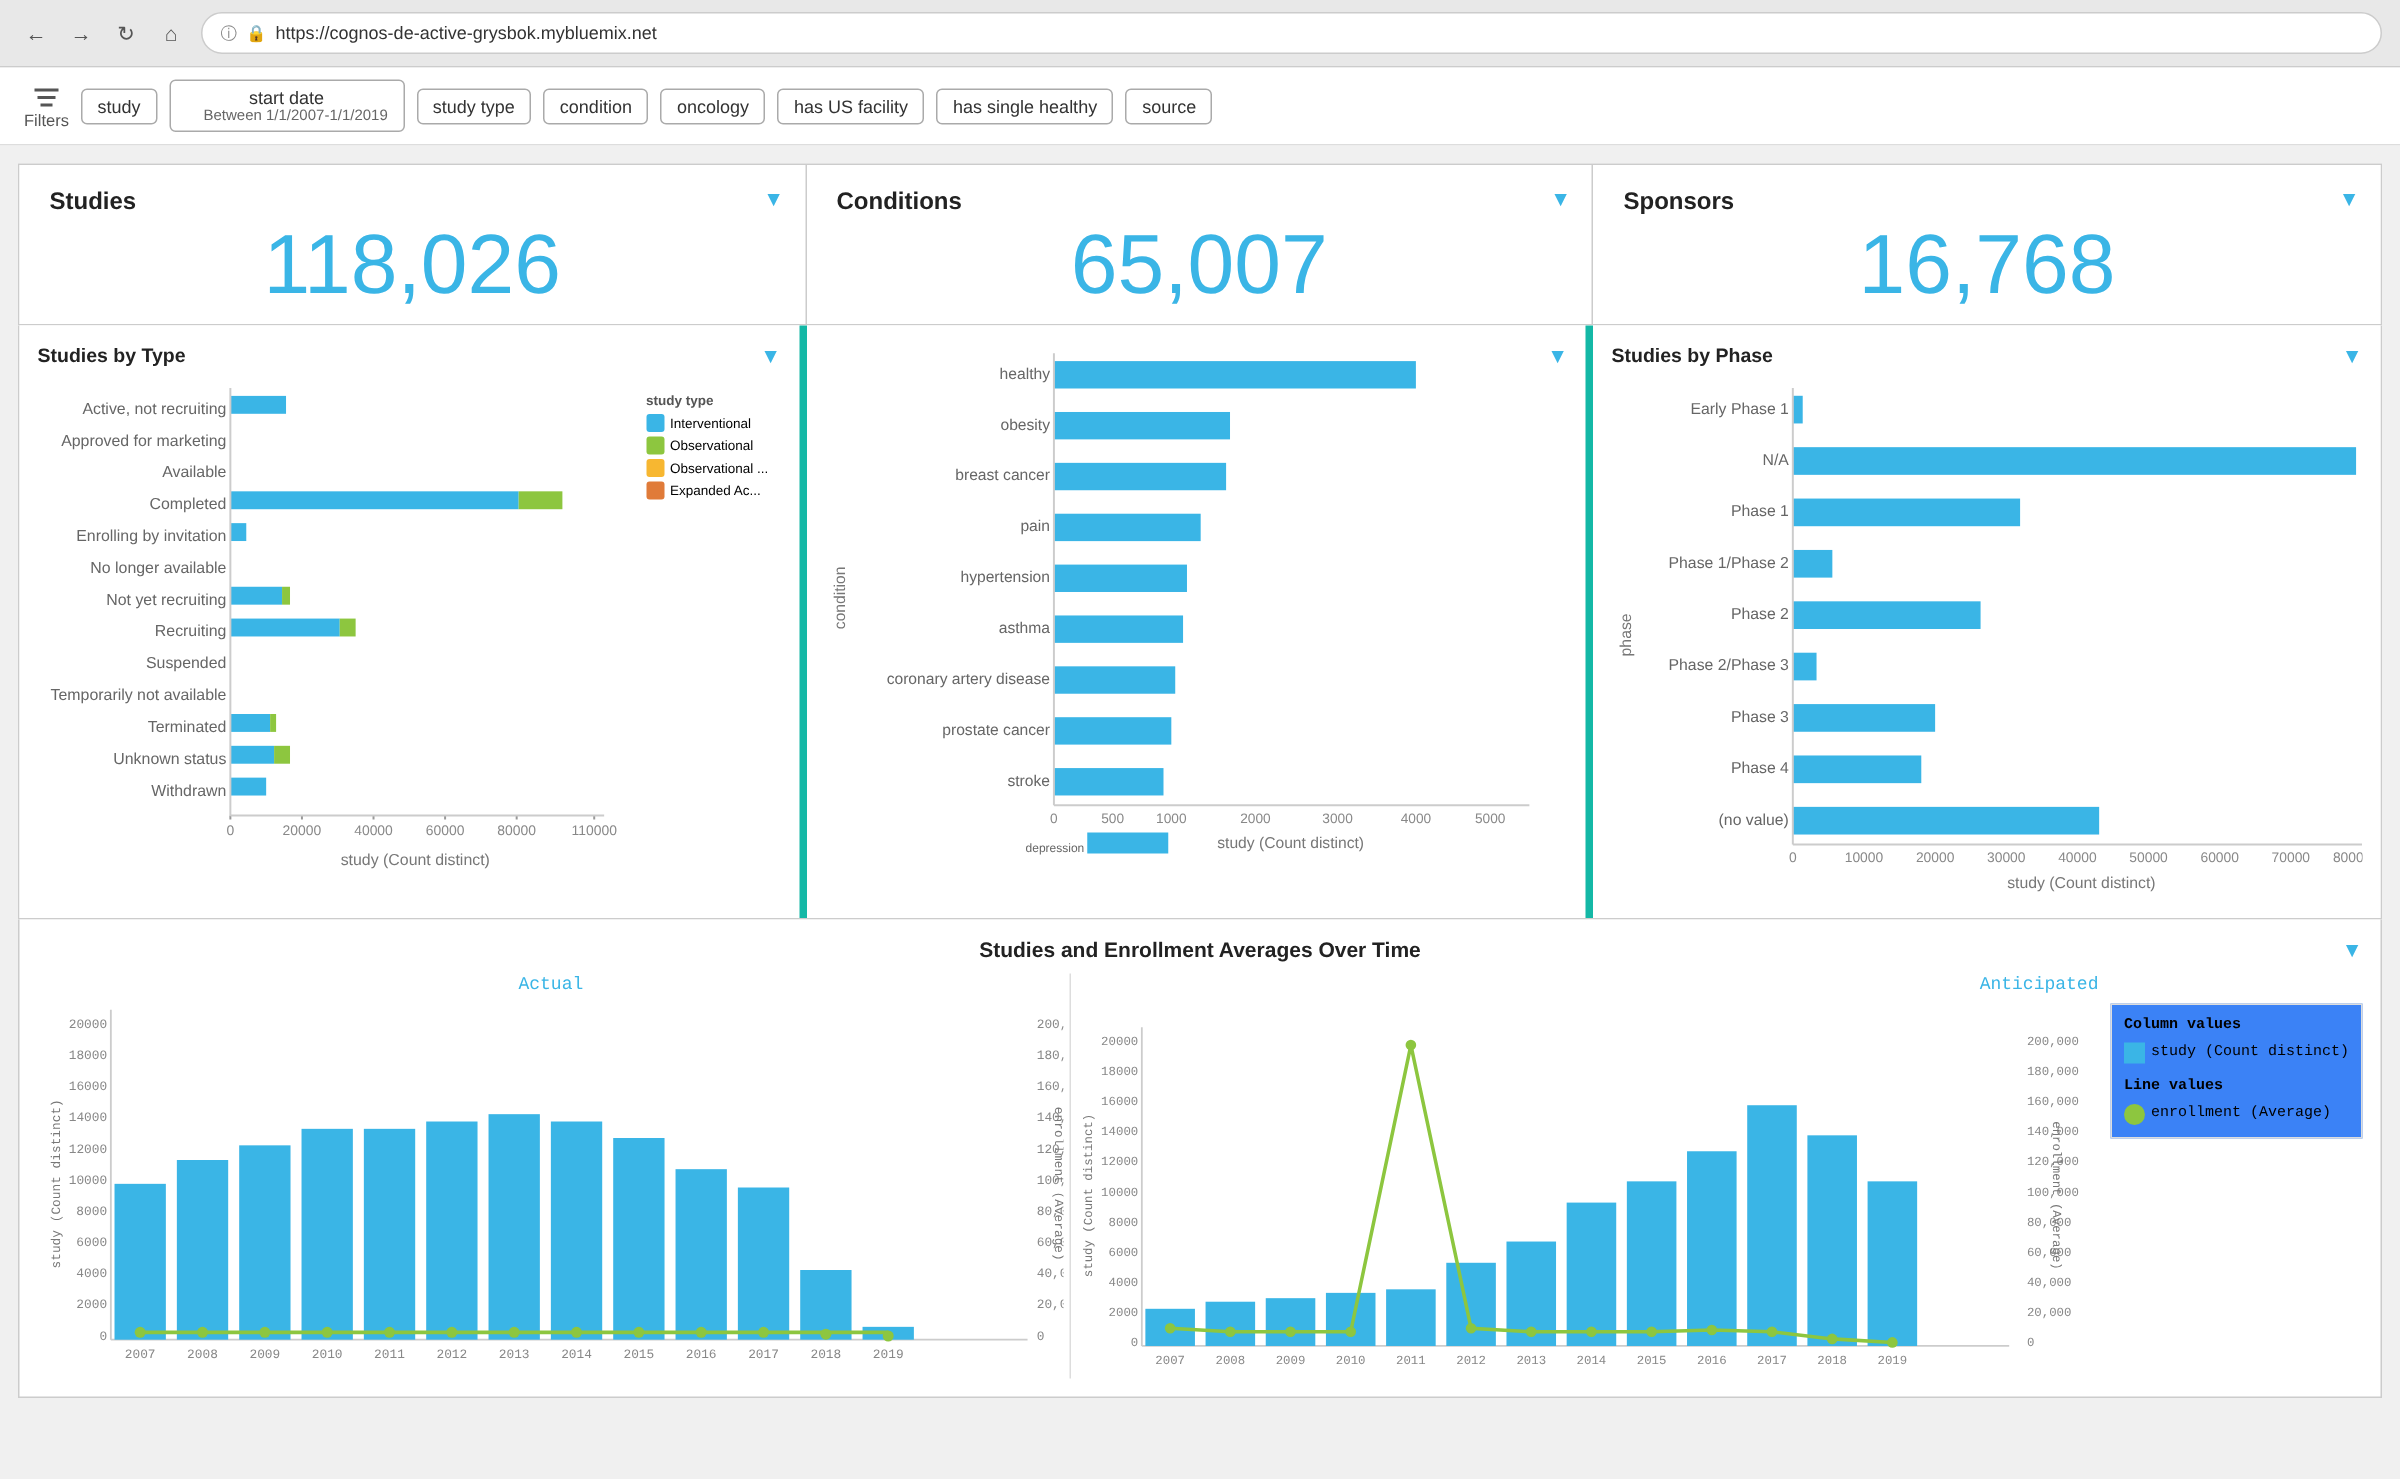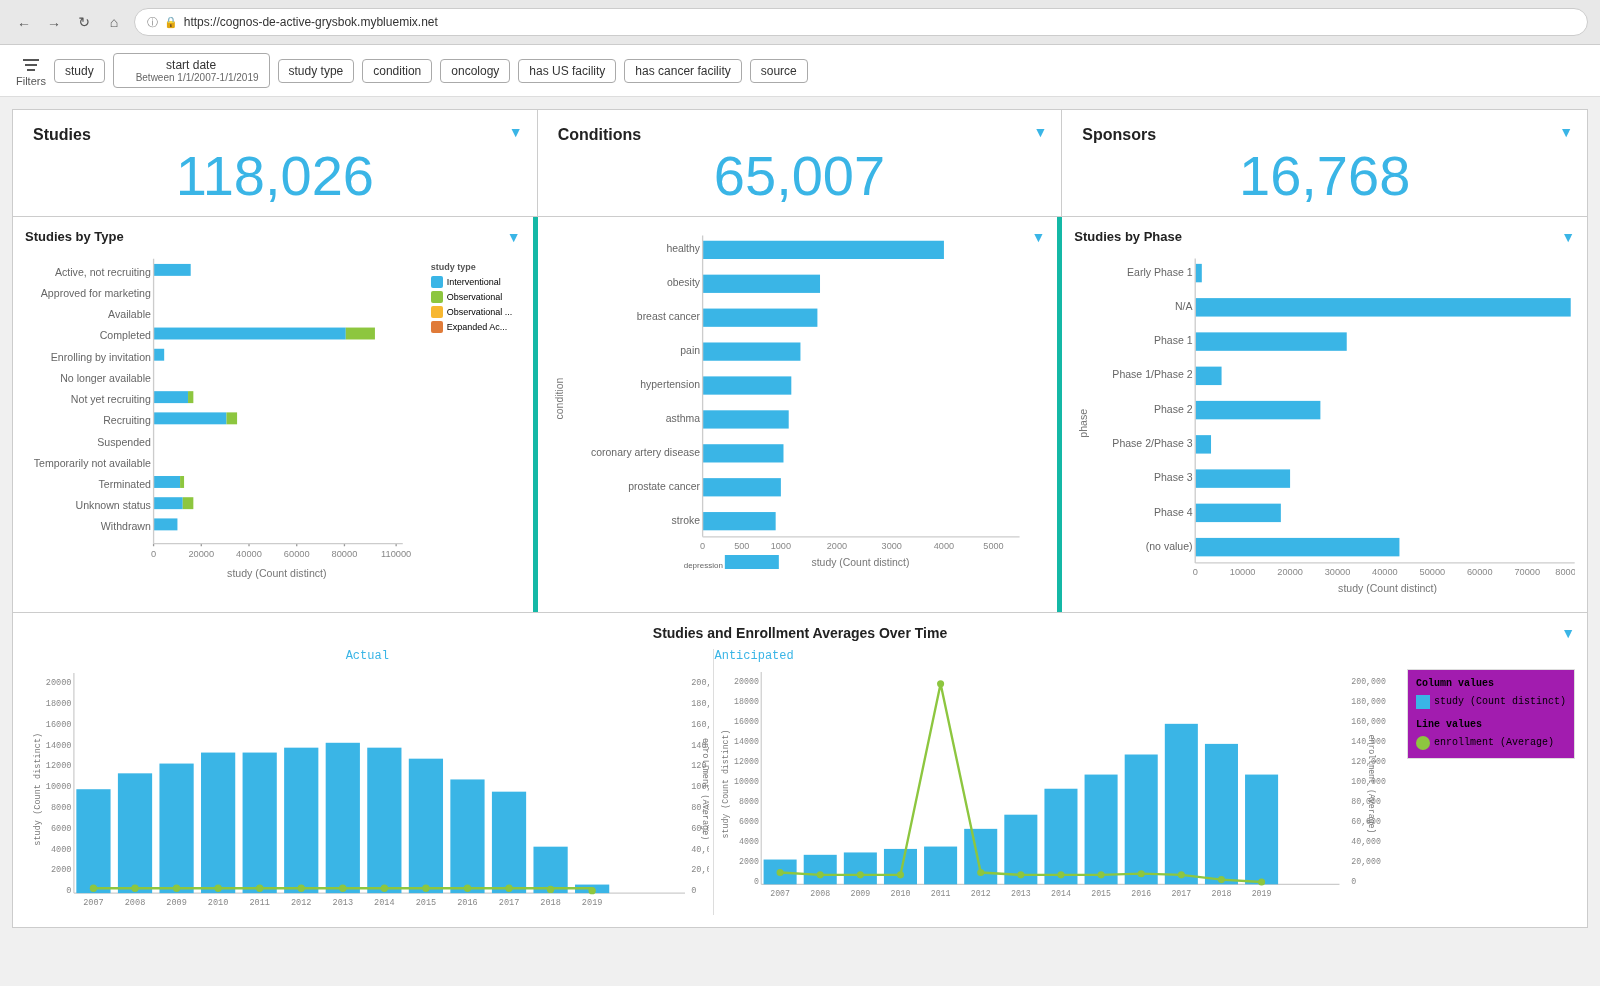--- a/index.html
+++ b/index.html
@@ -152,21 +152,21 @@
   <div class="filter-tag">
     <span>condition</span>
   </div>
   <div class="filter-tag">
     <span>oncology</span>
   </div>
   <div class="filter-tag">
     <span>has US facility</span>
   </div>
   <div class="filter-tag">
-    <span>has cancer facility</span>
+    <span>has single healthy</span>
   </div>
   <div class="filter-tag">
     <span>source</span>
   </div>
 </div>
 
 <div class="dashboard">
 
   <div class="stats-row">
     <div class="stat-card">
@@ -445,21 +445,21 @@
           <text x="430" y="195" text-anchor="middle" font-size="7" fill="#888">2018</text>
           <text x="464" y="195" text-anchor="middle" font-size="7" fill="#888">2019</text>
 
           <text x="290" y="207" text-anchor="middle" font-size="8" fill="#777">start year</text>
 
           <text x="555" y="100" text-anchor="middle" font-size="7" fill="#777" transform="rotate(90,555,100)">enrollment (Average)</text>
         </svg>
       </div>
 
       <div style="flex:1; border-left:1px solid #ddd;">
-        <div style="text-align:left; color:#3ab5e6; font-size:12px; margin-bottom:3px;">Anticipated</div>
+        <div style="text-align:right; color:#3ab5e6; font-size:12px; margin-bottom:16px;">Anticipated</div>
         <svg viewBox="0 0 580 200" width="100%">
 
           <text x="12" y="100" text-anchor="middle" font-size="7" fill="#777" transform="rotate(-90,12,100)">study (Count distinct)</text>
           <text x="38" y="185" text-anchor="end" font-size="7" fill="#888">0</text>
           <text x="38" y="168" text-anchor="end" font-size="7" fill="#888">2000</text>
           <text x="38" y="151" text-anchor="end" font-size="7" fill="#888">4000</text>
           <text x="38" y="134" text-anchor="end" font-size="7" fill="#888">6000</text>
           <text x="38" y="117" text-anchor="end" font-size="7" fill="#888">8000</text>
           <text x="38" y="100" text-anchor="end" font-size="7" fill="#888">10000</text>
           <text x="38" y="83" text-anchor="end" font-size="7" fill="#888">12000</text>
@@ -524,21 +524,21 @@
           <text x="362" y="195" text-anchor="middle" font-size="7" fill="#888">2016</text>
           <text x="396" y="195" text-anchor="middle" font-size="7" fill="#888">2017</text>
           <text x="430" y="195" text-anchor="middle" font-size="7" fill="#888">2018</text>
           <text x="464" y="195" text-anchor="middle" font-size="7" fill="#888">2019</text>
 
           <text x="290" y="207" text-anchor="middle" font-size="8" fill="#777">start year</text>
           <text x="555" y="100" text-anchor="middle" font-size="7" fill="#777" transform="rotate(90,555,100)">enrollment (Average)</text>
         </svg>
       </div>
 
-      <div style="min-width:130px; font-size:10px; padding: 8px; border: 1px solid #ddd; background: #a21caf; align-self: flex-start; margin-top: 20px; margin-left: 4px;">
+      <div style="min-width:130px; font-size:10px; padding: 8px; border: 1px solid #ddd; background: #3b82f6; align-self: flex-start; margin-top: 20px; margin-left: 4px;">
         <div style="font-weight:bold; margin-bottom:6px;">Column values</div>
         <div style="display:flex; align-items:center; gap:4px;">
           <div style="width:14px; height:14px; background:#3ab5e6;"></div>
           <span>study (Count distinct)</span>
         </div>
         <div style="font-weight:bold; margin-top:10px; margin-bottom:6px;">Line values</div>
         <div style="display:flex; align-items:center; gap:4px;">
           <div style="width:14px; height:14px; background:#8dc63f; border-radius:50%;"></div>
           <span>enrollment (Average)</span>
         </div>

